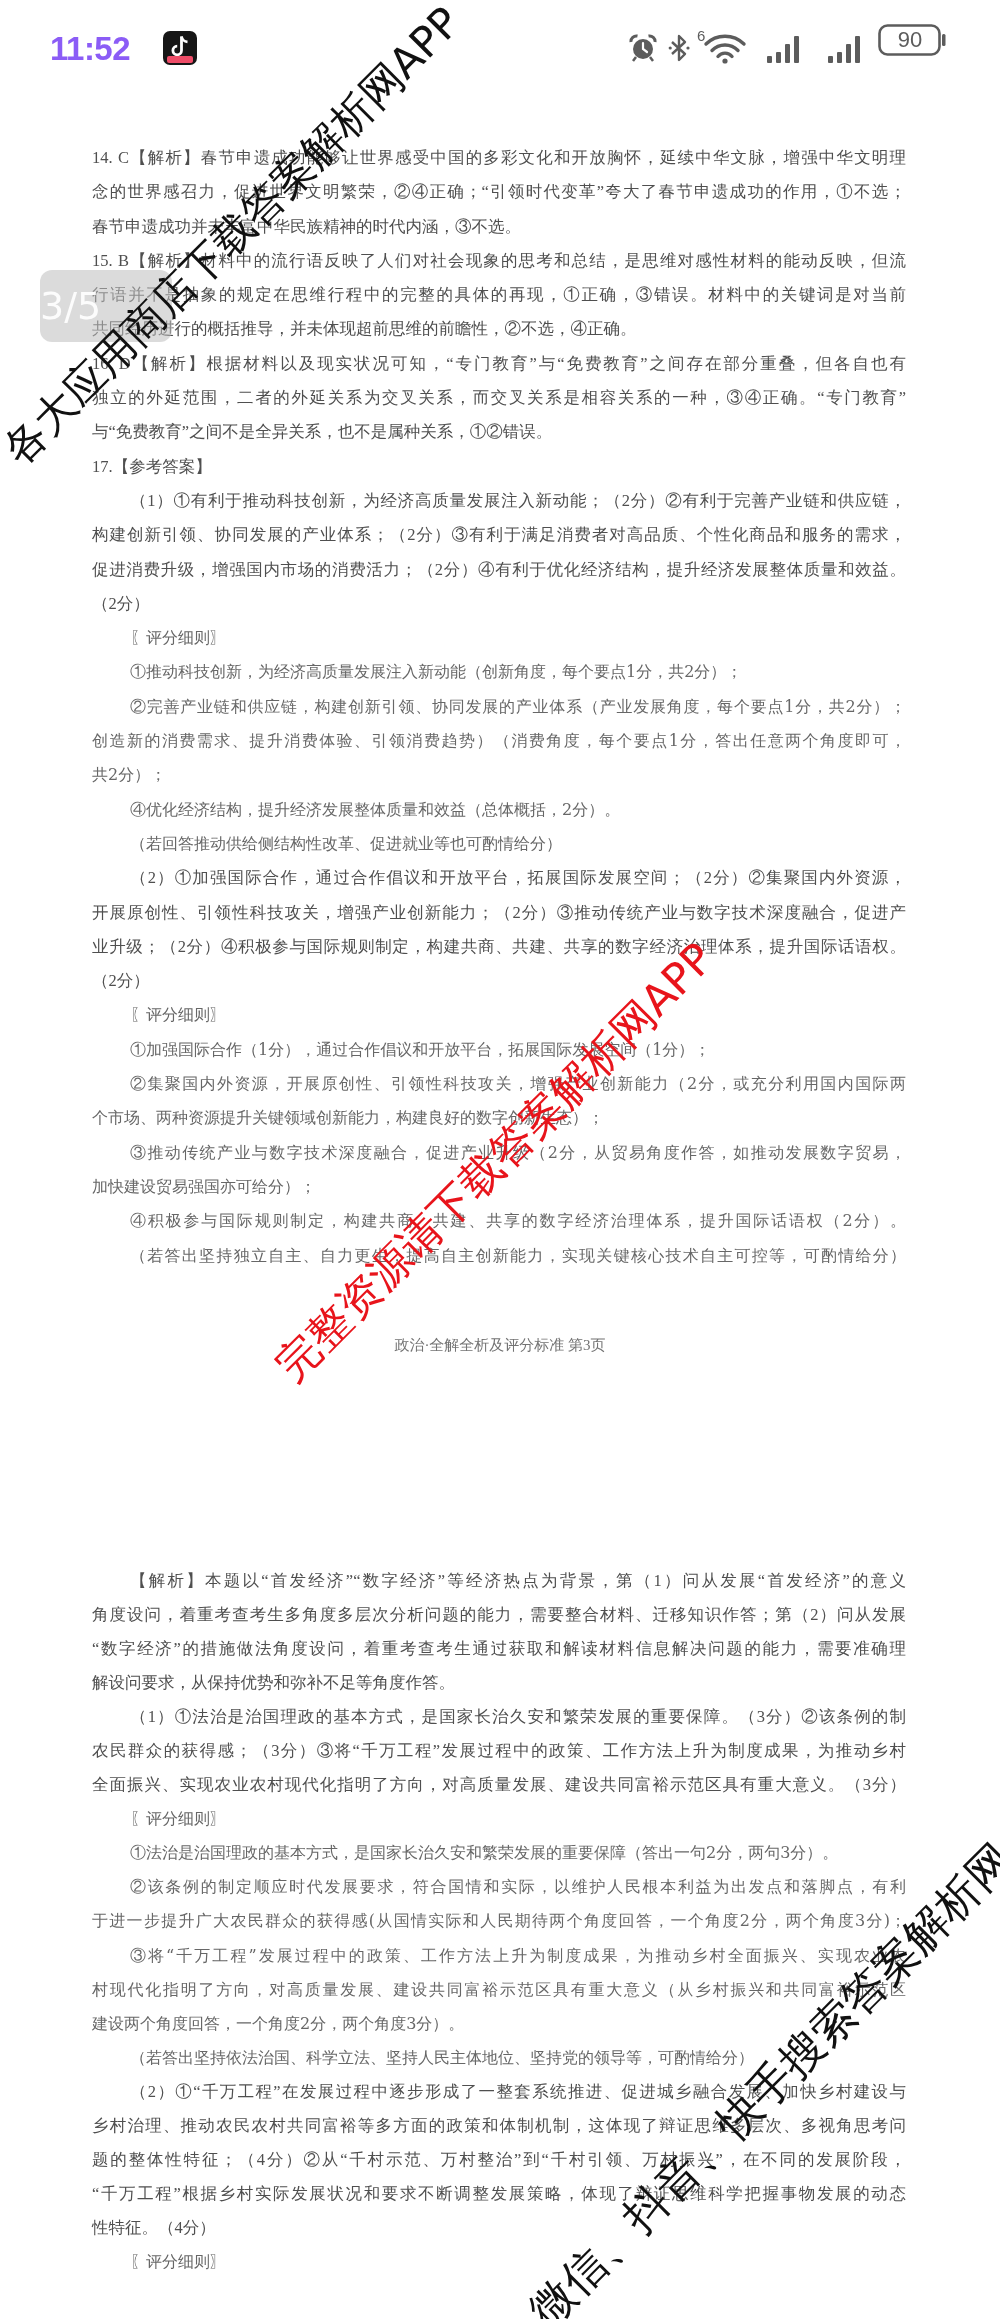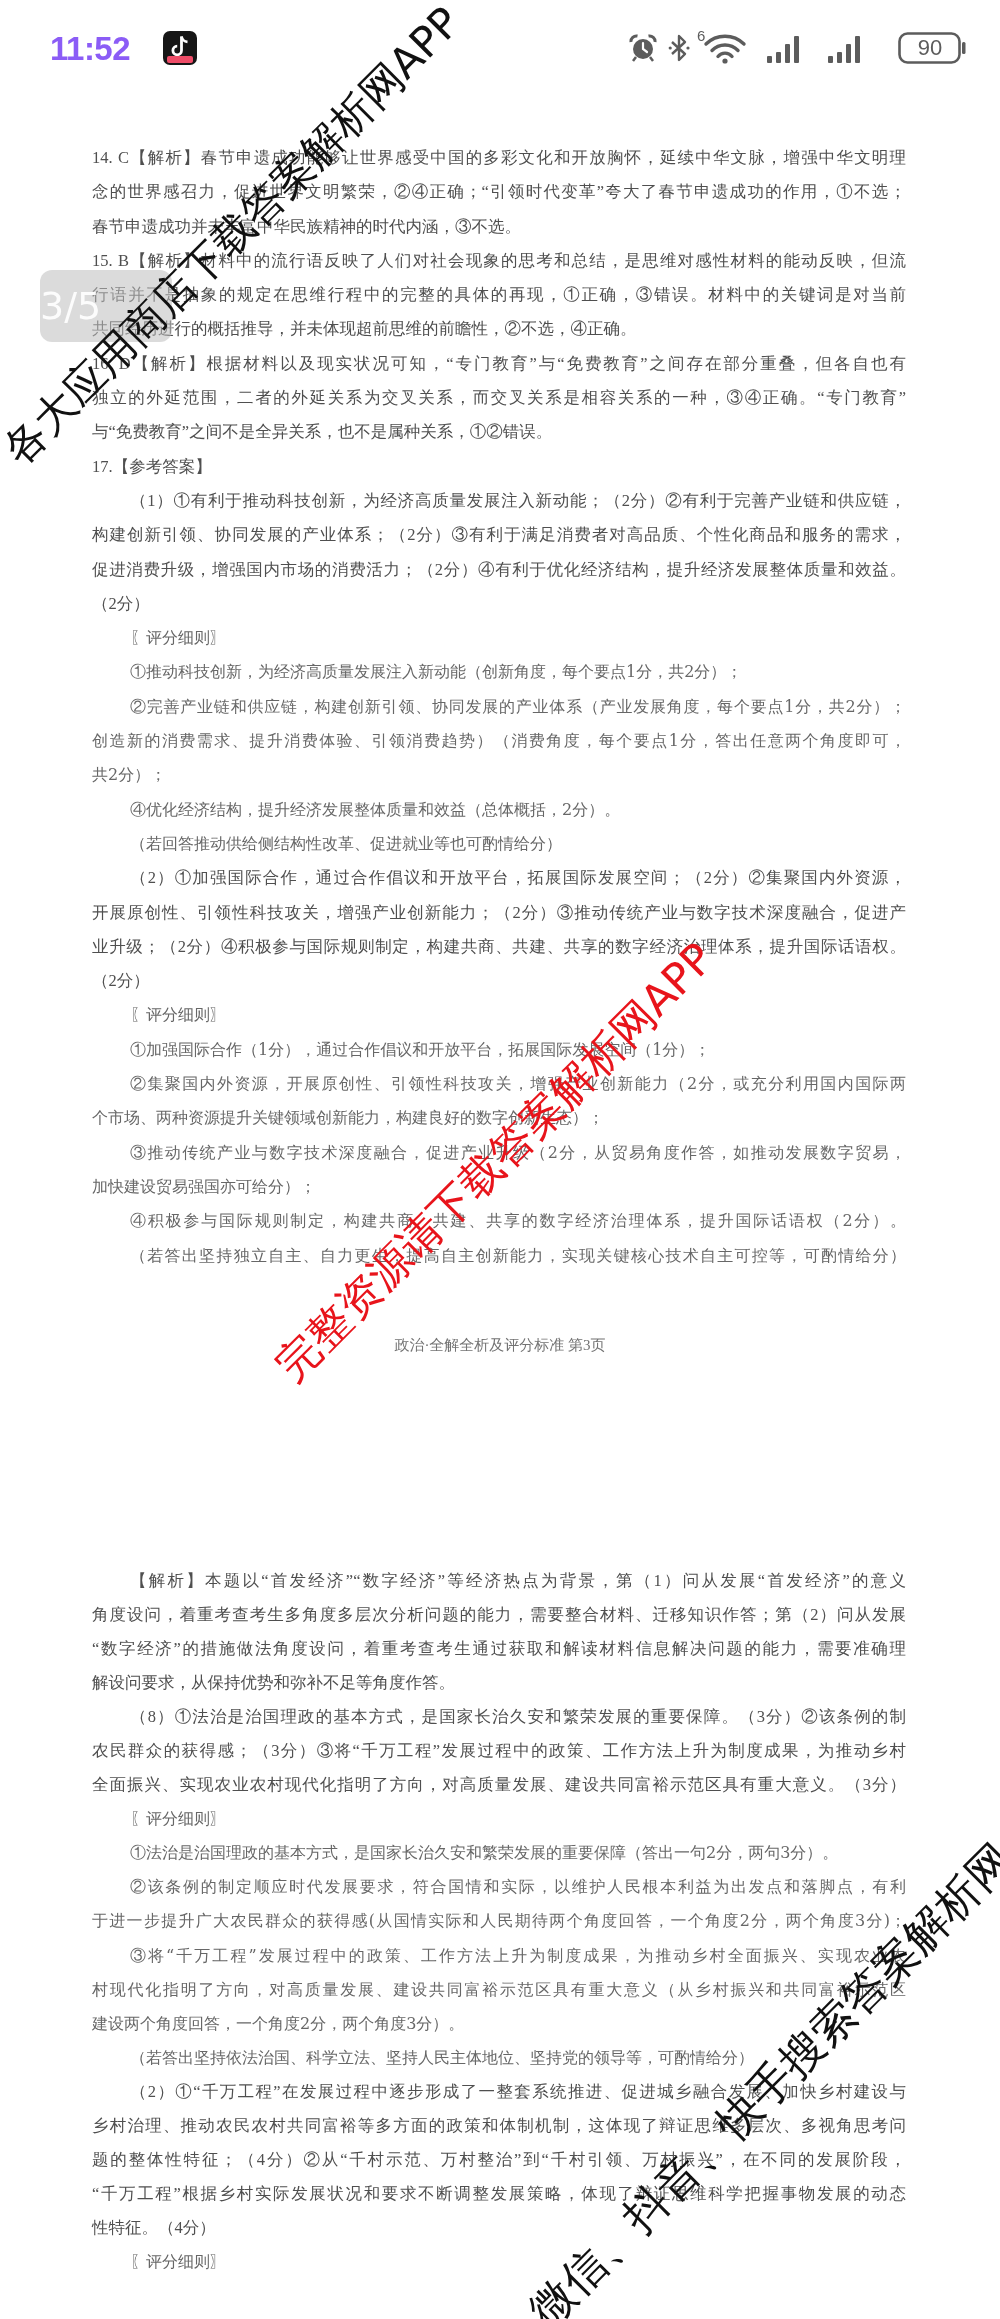--- a/index.html
+++ b/index.html
@@ -12,21 +12,21 @@
   .status-time {
     position:absolute; left:50px; top:28px;
     font-family:"Liberation Sans",sans-serif; font-size:33px; line-height:41px;
     color:#8b5cf6; letter-spacing:-0.5px;font-weight:bold;
   }
   .sb-icon { position:absolute; display:block; }
   .wifi-badge {
     position:absolute; left:697px; top:27px;
     font-family:"Liberation Sans",sans-serif; font-size:15px; color:#5c5c5c;
   }
-  .battery-wrap { position:absolute; left:878px; top:32px; width:70px; height:16px;margin-left:20px; }
+  .battery-wrap { position:absolute; left:878px; top:24px; width:70px; height:16px; }
   .battery-level {
     position:absolute; left:2px; top:0; width:60px; height:32px; line-height:32px;
     text-align:center; font-family:"Liberation Sans",sans-serif; font-size:22px; color:#5c5c5c;
   }
   
   .page-indicator {
     position:absolute; left:40px; top:270px; width:132px; height:72px;
     border-radius:12px; background:rgba(190,190,190,0.55); z-index:3;
     display:flex; align-items:center; justify-content:flex-start;
   }
@@ -158,21 +158,21 @@
   <div class="ln ind kai">（若答出坚持独立自主、自力更生，提高自主创新能力，实现关键核心技术自主可控等，可酌情给分）</div>
 </div>
 
 <div class="page-footer">政治·全解全析及评分标准 第3页</div>
 
 <div class="page page4">
   <div class="ln ind">【解析】本题以“首发经济”“数字经济”等经济热点为背景，第（1）问从发展“首发经济”的意义</div>
   <div class="ln">角度设问，着重考查考生多角度多层次分析问题的能力，需要整合材料、迁移知识作答；第（2）问从发展</div>
   <div class="ln">“数字经济”的措施做法角度设问，着重考查考生通过获取和解读材料信息解决问题的能力，需要准确理</div>
   <div class="ln last">解设问要求，从保持优势和弥补不足等角度作答。</div>
-  <div class="ln ind">（8）①法治是治国理政的基本方式，是国家长治久安和繁荣发展的重要保障。（3分）②该条例的制</div>
+  <div class="ln ind">（1）①法治是治国理政的基本方式，是国家长治久安和繁荣发展的重要保障。（3分）②该条例的制</div>
   <div class="ln">农民群众的获得感；（3分）③将“千万工程”发展过程中的政策、工作方法上升为制度成果，为推动乡村</div>
   <div class="ln">全面振兴、实现农业农村现代化指明了方向，对高质量发展、建设共同富裕示范区具有重大意义。（3分）</div>
   <div class="ln ind last kai">〖评分细则〗</div>
   <div class="ln ind last kai">①法治是治国理政的基本方式，是国家长治久安和繁荣发展的重要保障（答出一句2分，两句3分）。</div>
   <div class="ln ind kai">②该条例的制定顺应时代发展要求，符合国情和实际，以维护人民根本利益为出发点和落脚点，有利</div>
   <div class="ln kai">于进一步提升广大农民群众的获得感(从国情实际和人民期待两个角度回答，一个角度2分，两个角度3分)；</div>
   <div class="ln ind kai">③将“千万工程”发展过程中的政策、工作方法上升为制度成果，为推动乡村全面振兴、实现农业农</div>
   <div class="ln kai">村现代化指明了方向，对高质量发展、建设共同富裕示范区具有重大意义（从乡村振兴和共同富裕示范区</div>
   <div class="ln last kai">建设两个角度回答，一个角度2分，两个角度3分）。</div>
   <div class="ln ind last kai">（若答出坚持依法治国、科学立法、坚持人民主体地位、坚持党的领导等，可酌情给分）</div>

